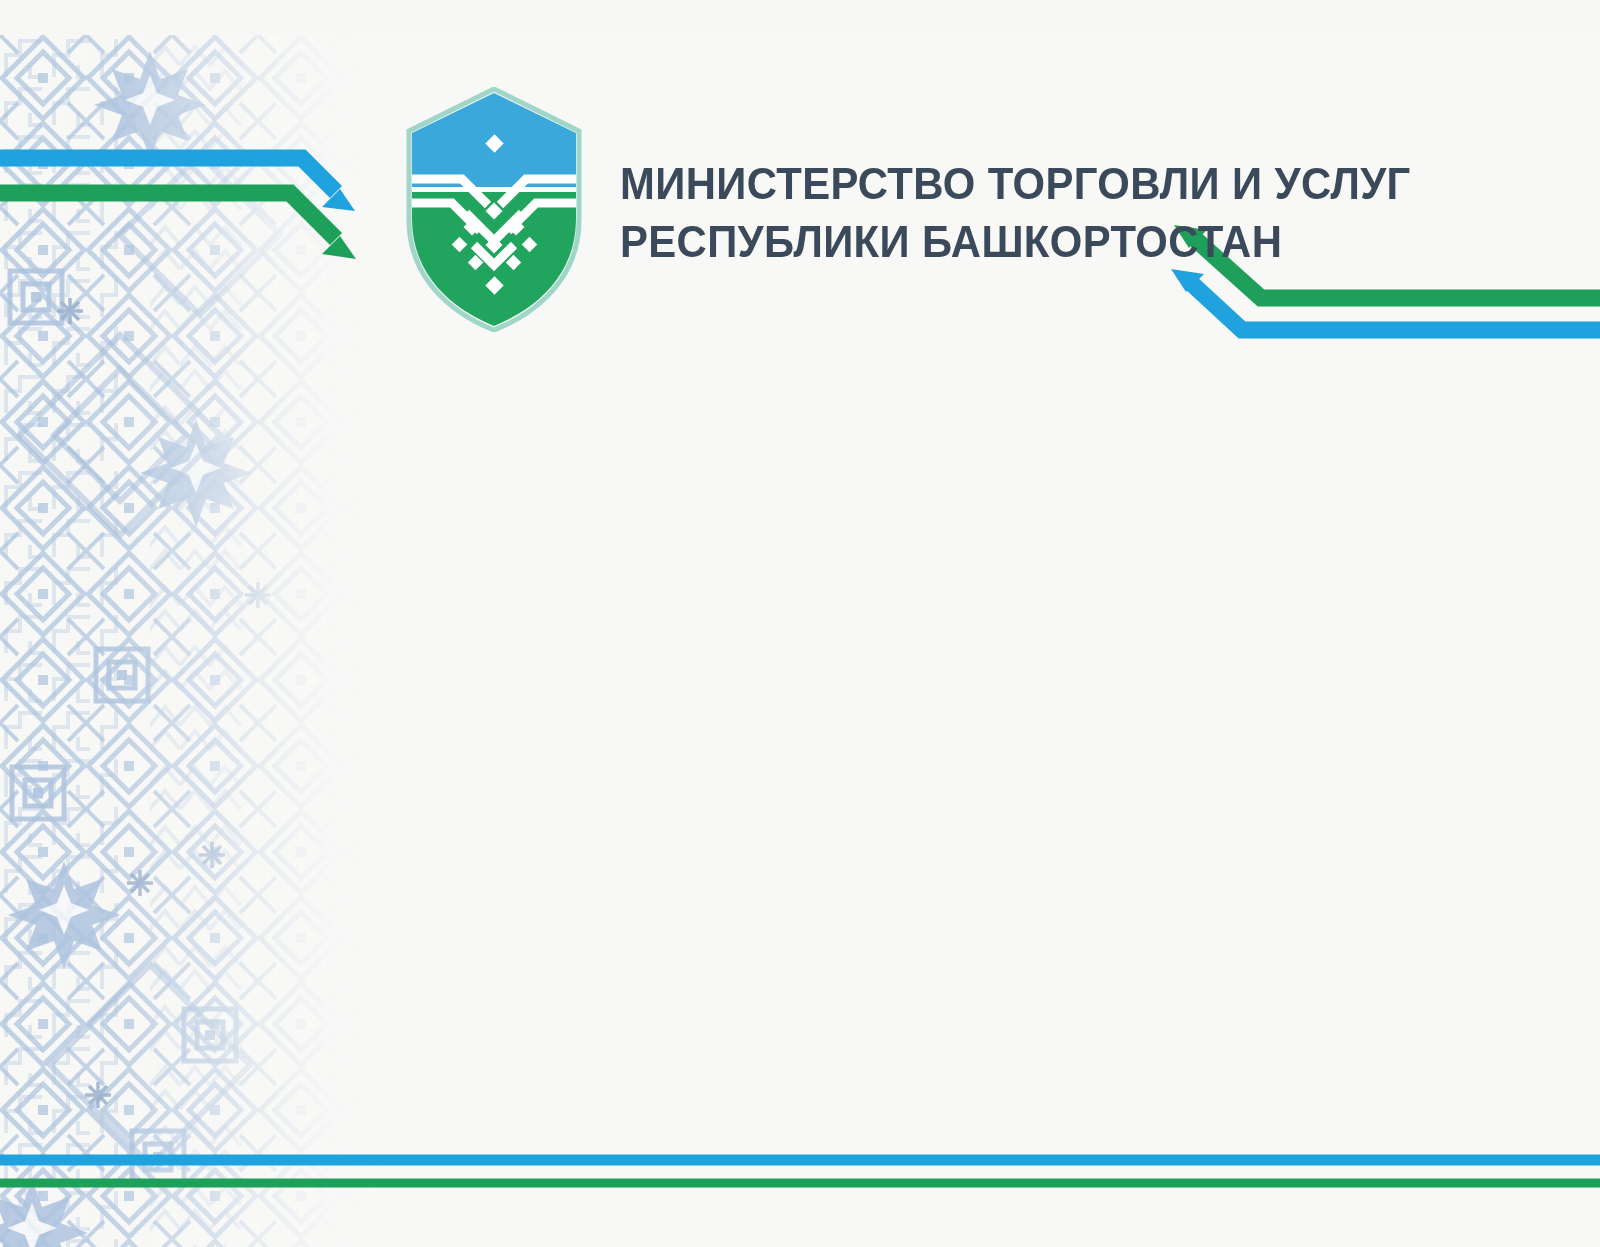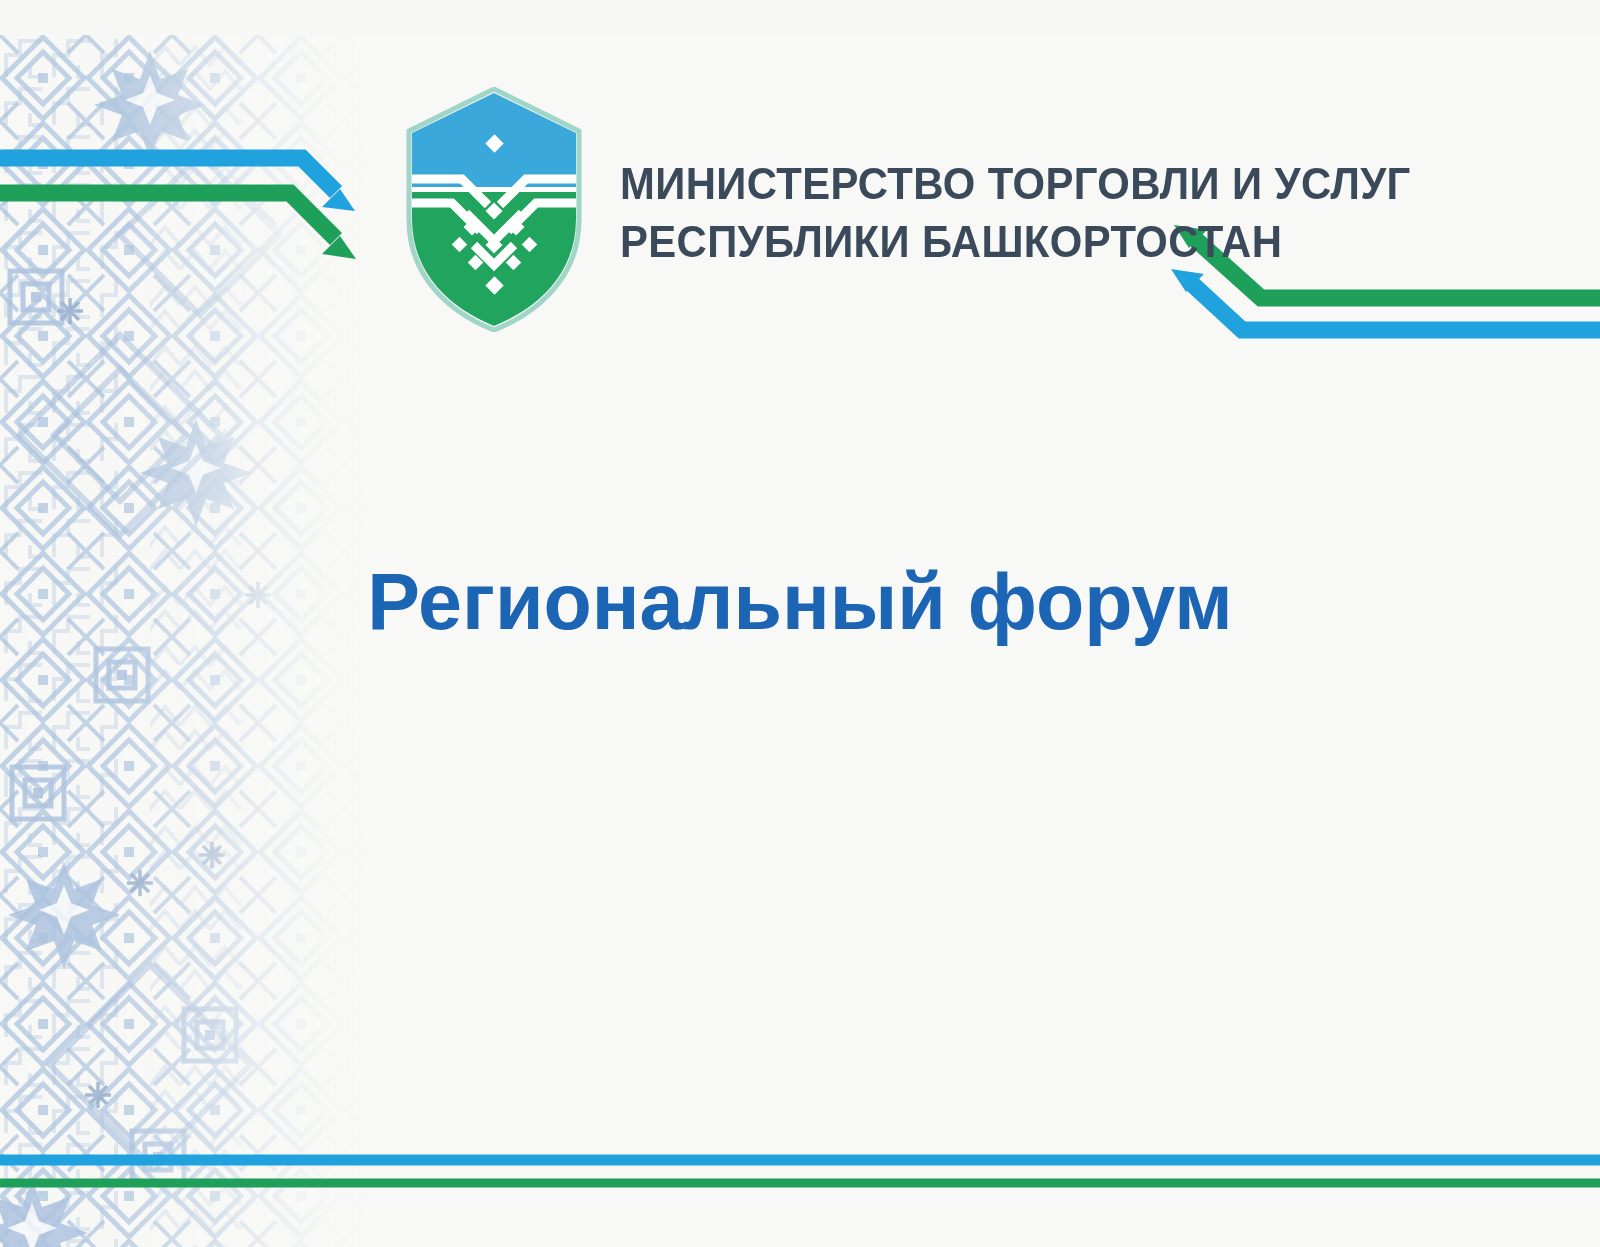--- a/index.html
+++ b/index.html
@@ -272,16 +272,15 @@
       </g>
     </svg>
 
     <div id="ministry-text">
       <div class="ministry-line">МИНИСТЕРСТВО ТОРГОВЛИ И УСЛУГ</div>
       <div class="ministry-line">РЕСПУБЛИКИ БАШКОРТОСТАН</div>
     </div>
   </div>
 
   <div id="main-title">
-    <div class="title-line">Региональный форум</div>
   </div>
 
 </div>
 
 </body></html>

